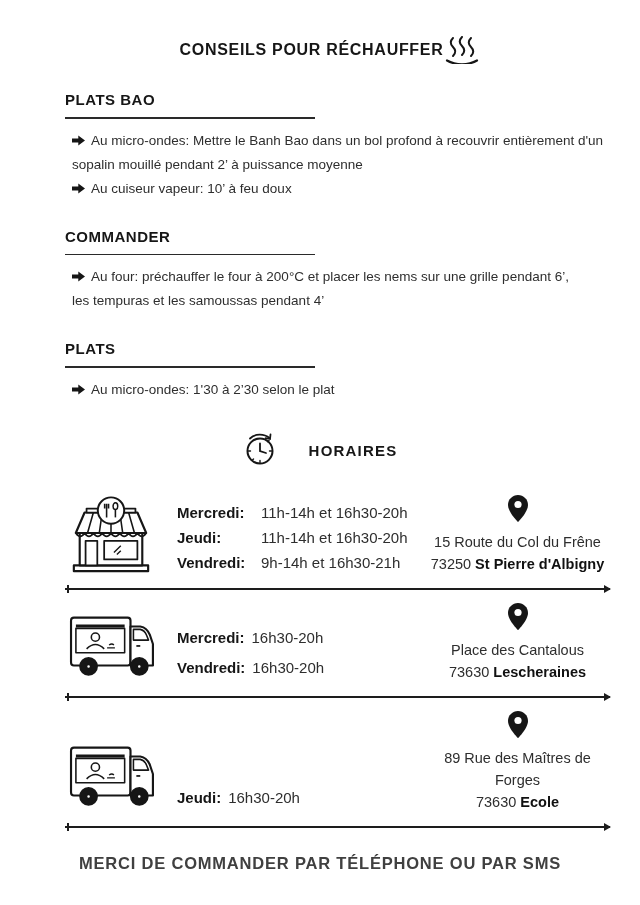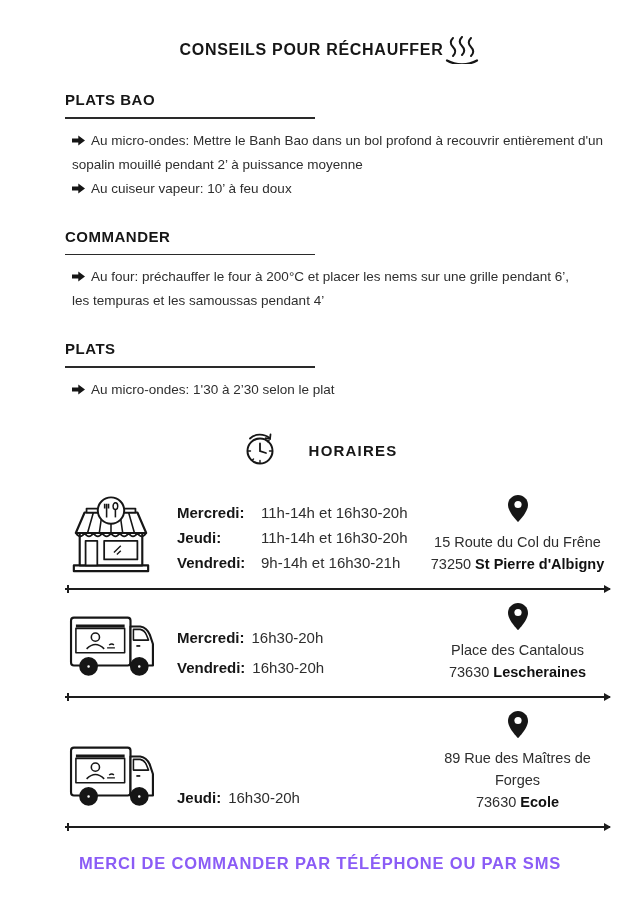--- a/index.html
+++ b/index.html
@@ -41,21 +41,21 @@
   .addr-line { font-size:14.5px; line-height:22px; color:#2e2e2e; }
   .addr-city { font-weight:bold; color:#111; }
 
   .divider { position:relative; height:2px; background:#1d1d1d; margin:2px 0; }
   .divider::before { content:""; position:absolute; left:2px; top:-3px; width:2px; height:8px; background:#1d1d1d; }
   .divider::after { content:""; position:absolute; right:-1px; top:-3px;
     border-left:7px solid #1d1d1d; border-top:4px solid transparent; border-bottom:4px solid transparent; }
 
   
   .footer { text-align:center; margin:26px 35px 0 0; }
-  .order-message { font-size:16.5px; font-weight:bold; letter-spacing:.8px; color:#8b5cf6; }
+  .order-message { font-size:16.5px; font-weight:bold; letter-spacing:.8px; color:#404040; }
 </style>
 </head>
 <body>
 
 <div class="page">
 
   <div class="title-row">
     <div class="page-title">CONSEILS POUR RÉCHAUFFER</div>
     <span class="steam-icon">
       <svg width="38" height="28" viewBox="0 0 38 28" fill="none" stroke="#161616" stroke-width="2" stroke-linecap="round">

